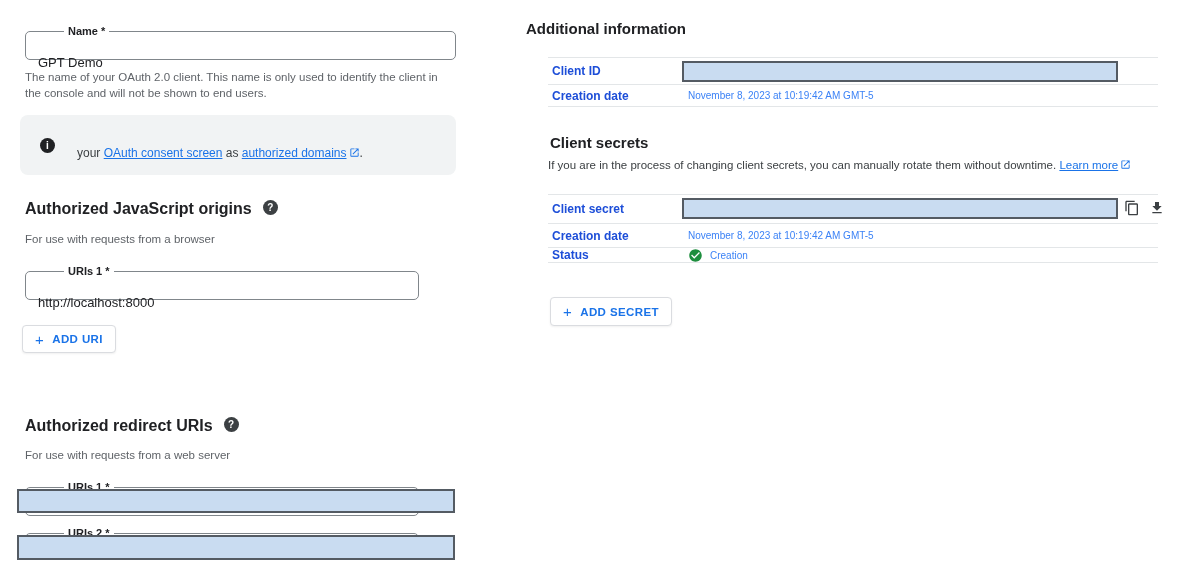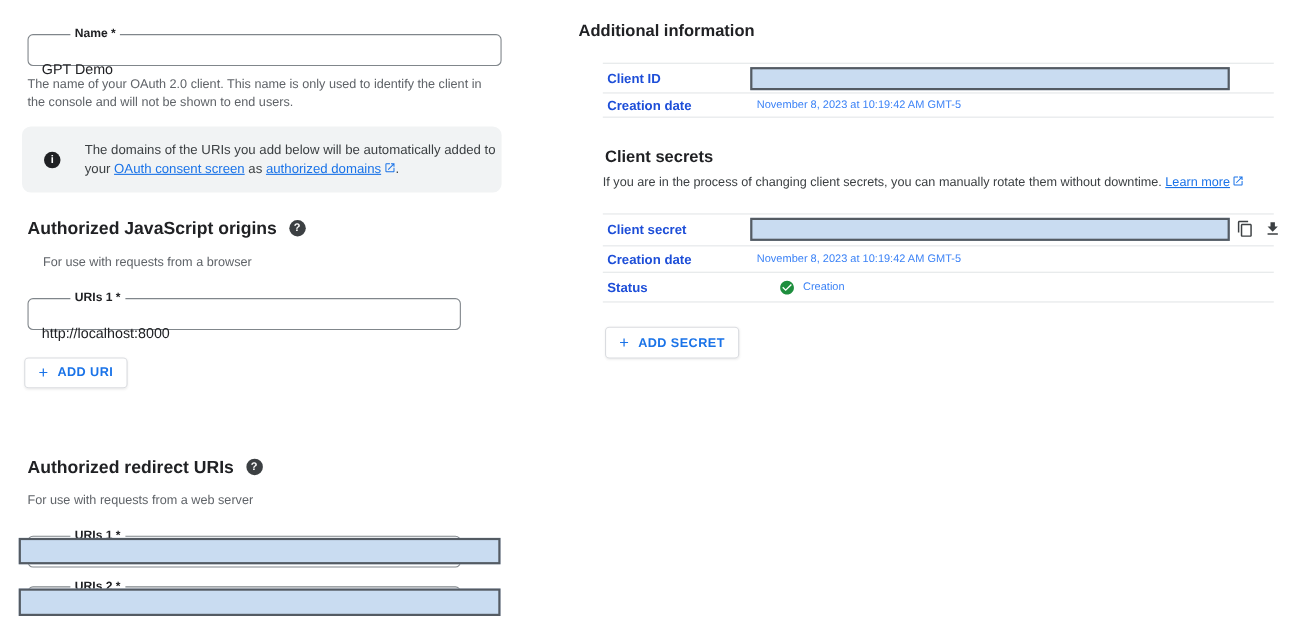--- a/index.html
+++ b/index.html
@@ -66,32 +66,32 @@
 
 <div class="field" style="left:25px; top:31px; width:431px; height:29px;">
   <span class="field-label">Name *</span>
   <input type="text" value="GPT Demo" style="">
 </div>
 <div class="helper" style="left:25px; top:69px; width:428px;">The name of your OAuth 2.0 client. This name is only used to identify the client in the console and will not be shown to end users.</div>
 
 <div class="banner">
   <i class="info-icon">i</i>
   <div class="banner-text">
-    <span>The domains of the URIs you add below will be automatically added to</span><br>
+    <br>
     <span>your </span><a class="lnk">OAuth consent screen</a><span> as </span><a class="lnk">authorized domains</a><svg class="ext-icon" viewBox="0 0 24 24">
         <path d="M19 19H5V5h7V3H5a2 2 0 0 0-2 2v14a2 2 0 0 0 2 2h14c1.1 0 2-.9 2-2v-7h-2v7zM14 3v2h3.59l-9.83 9.83 1.41 1.41L19 6.41V10h2V3h-7z"></path>
       </svg><span>.</span>
   </div>
 </div>
 
 <div class="sec-title" style="left:25px; top:200px;">
   <span>Authorized JavaScript origins</span>
   <span class="help-icon">?</span>
 </div>
-<div class="subtitle" style="left:39px; top:233px;">For use with requests from a browser</div>
+<div class="subtitle" style="left:25px; top:233px;">For use with requests from a browser</div>
 
 <div class="field" style="left:25px; top:271px; width:394px; height:29px;">
   <span class="field-label">URIs 1 *</span>
   <input type="text" value="http://localhost:8000" style="">
 </div>
 
 <button class="ghost-btn" style="left:22px; top:325px;">
   <span class="plus">+</span>
   <span>ADD URI</span>
 </button>
@@ -132,21 +132,21 @@
     </svg>
 </div>
 
 <div class="trow" style="top:194px; height:29px;">
   <span class="lbl">Client secret</span>
 </div>
 <div class="trow" style="top:223px; height:24px;">
   <span class="lbl">Creation date</span>
   <span class="val">November 8, 2023 at 10:19:42 AM GMT-5</span>
 </div>
-<div class="trow bborder" style="top:247px; height:28px;gap:20px;">
+<div class="trow bborder" style="top:247px; height:16px;">
   <span class="lbl">Status</span>
   <span class="val">
     <svg class="check-icon" viewBox="0 0 24 24">
         <path d="M12 2C6.48 2 2 6.48 2 12s4.48 10 10 10 10-4.48 10-10S17.52 2 12 2zm-2 15l-5-5 1.41-1.41L10 14.17l7.59-7.59L19 8l-9 9z"></path>
       </svg>
     <span>Creation</span>
   </span>
 </div>
 <div class="redact" style="left:682px; top:198px; width:436px; height:21px;"></div>
 

